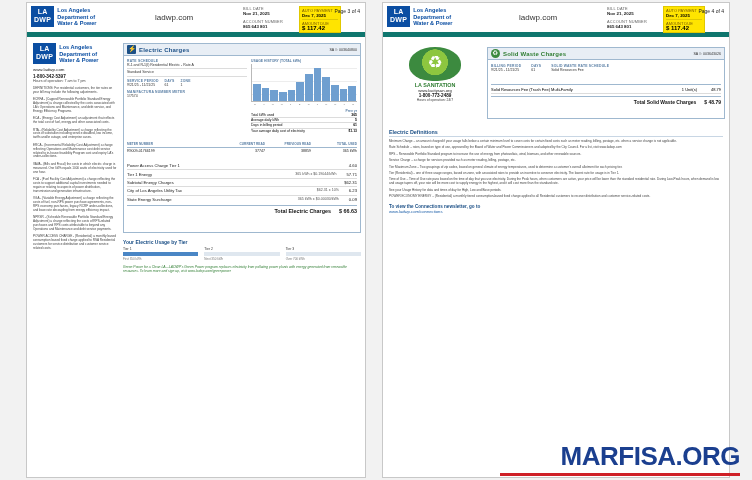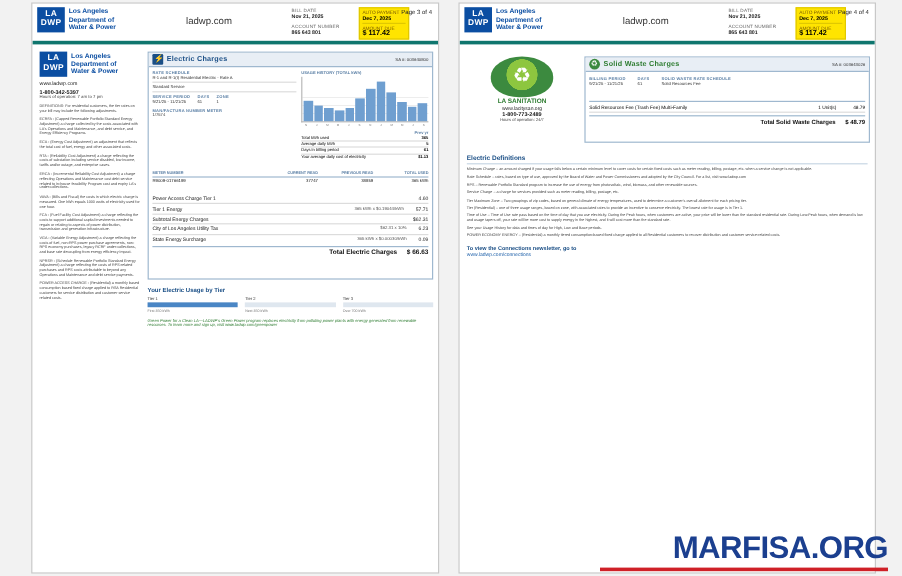--- a/index.html
+++ b/index.html
@@ -21,21 +21,21 @@
     border: 1px solid #c8c8c8;
     overflow: hidden;
   }
   .sheet-left  { left: 26px;  top: 2px; width: 340px; height: 476px; }
   .sheet-right { left: 382px; top: 2px; width: 348px; height: 476px; }
 
   
   .hdr {
     position: relative;
     height: 34px;
-    border-bottom: 3px solid #0f766e;
+    border-bottom: 5px solid #0f766e;
     padding: 3px 4px 0 4px;
   }
   .ladwp-logo {
     position: absolute; left: 4px; top: 3px;
     display: flex; align-items: stretch;
   }
   .ladwp-badge {
     background: #0b4ea2;
     color: #fff;
     font-weight: bold;

